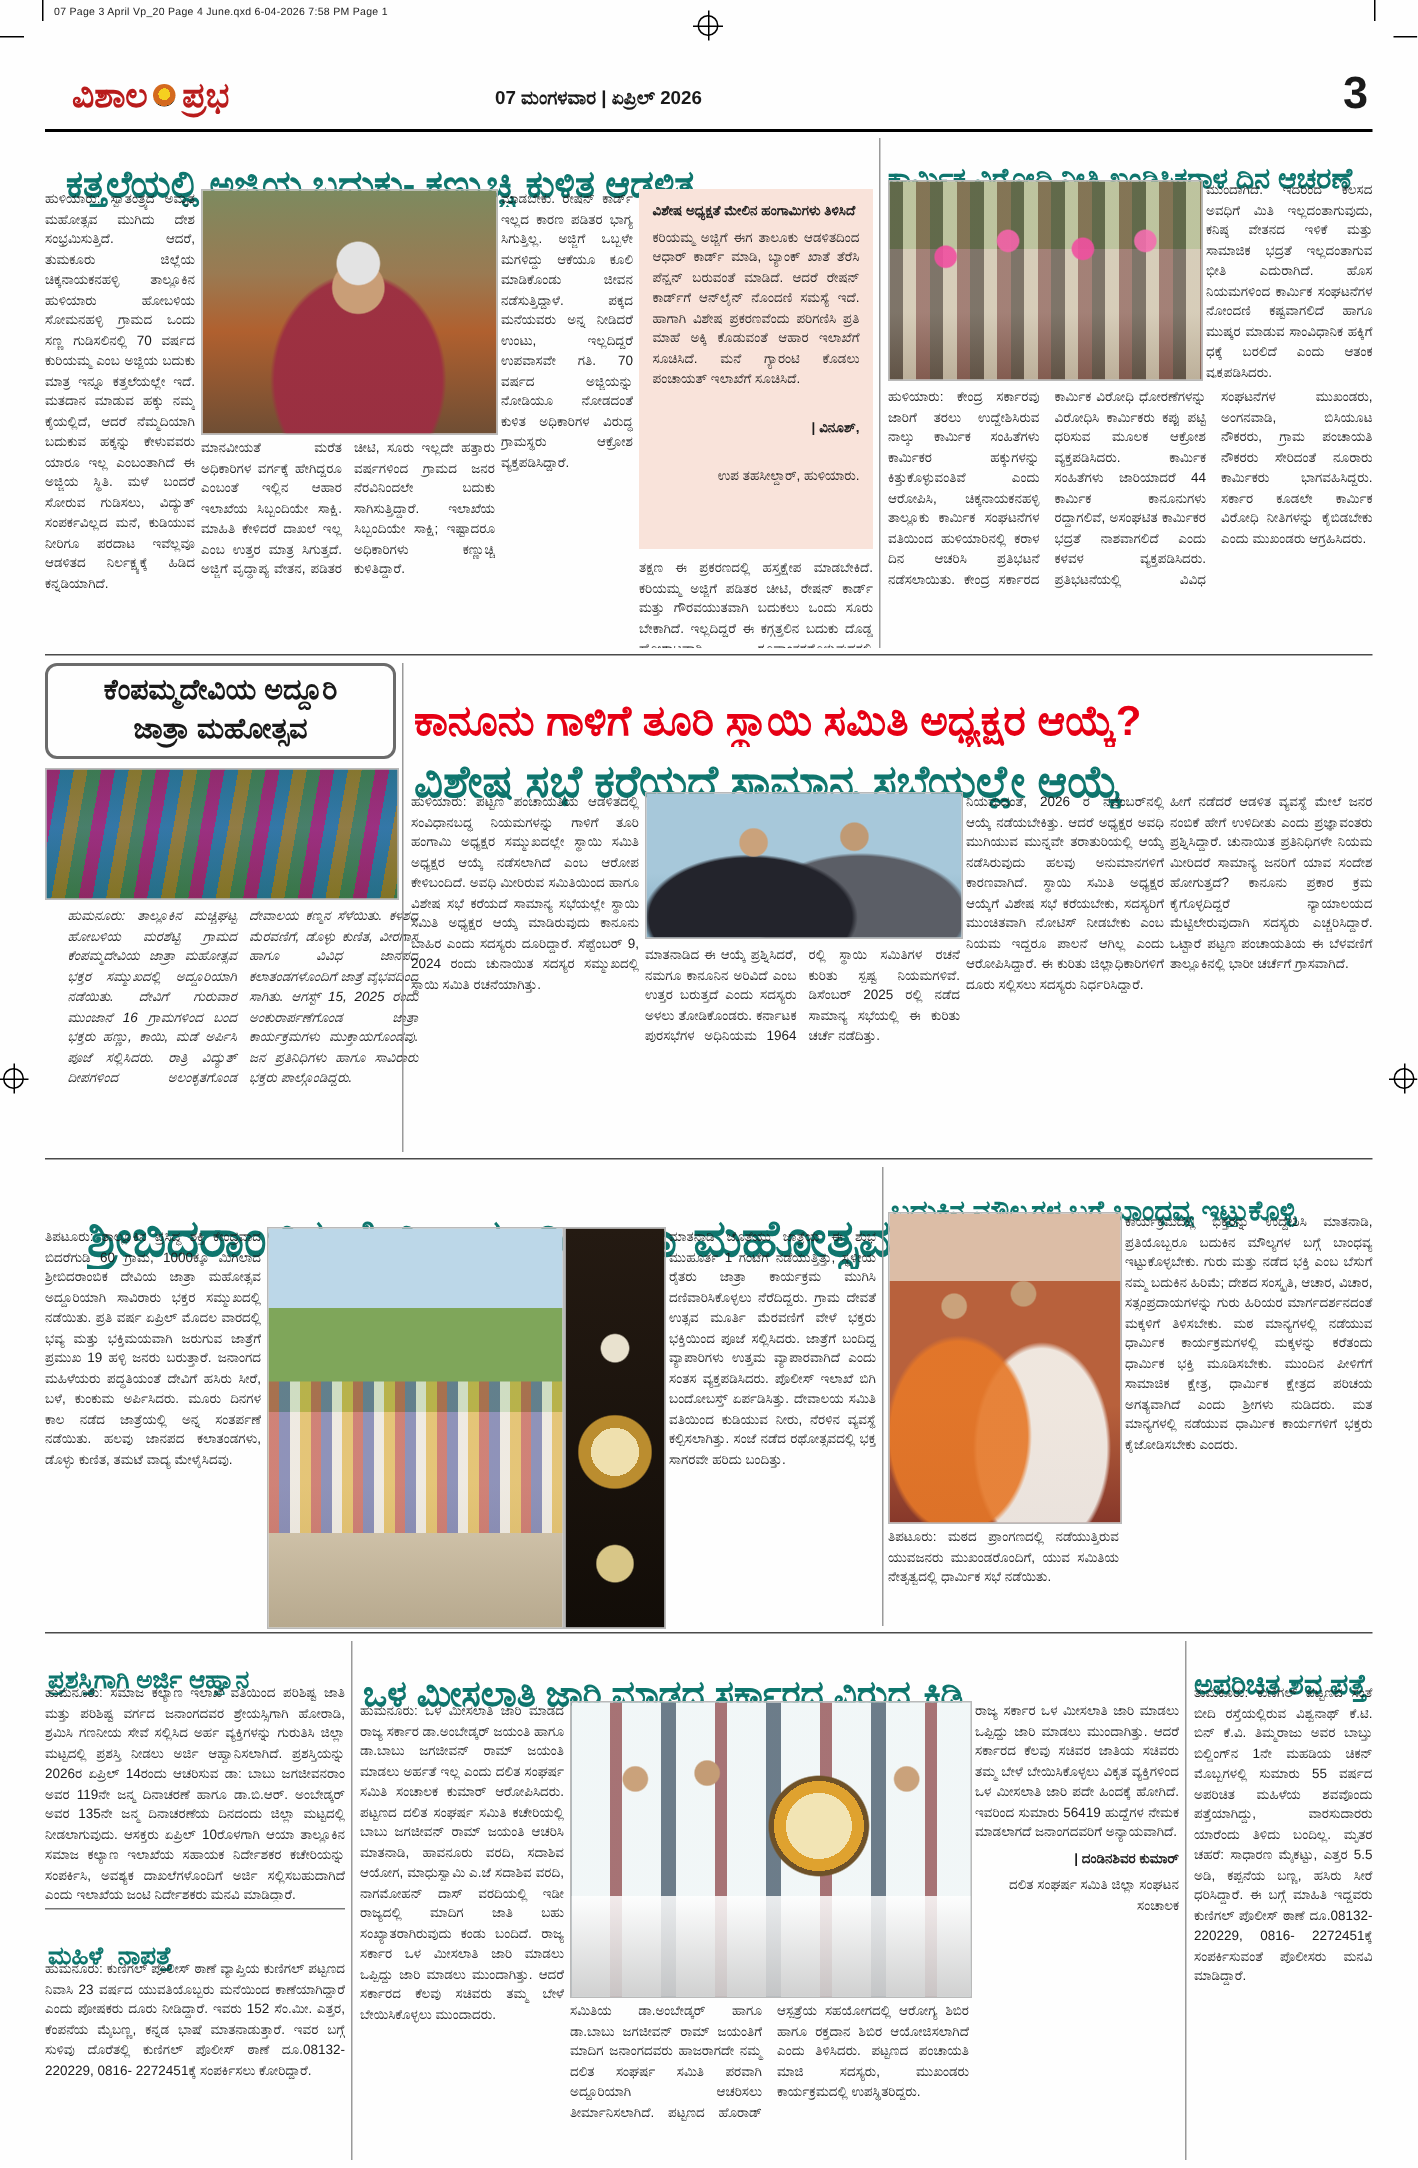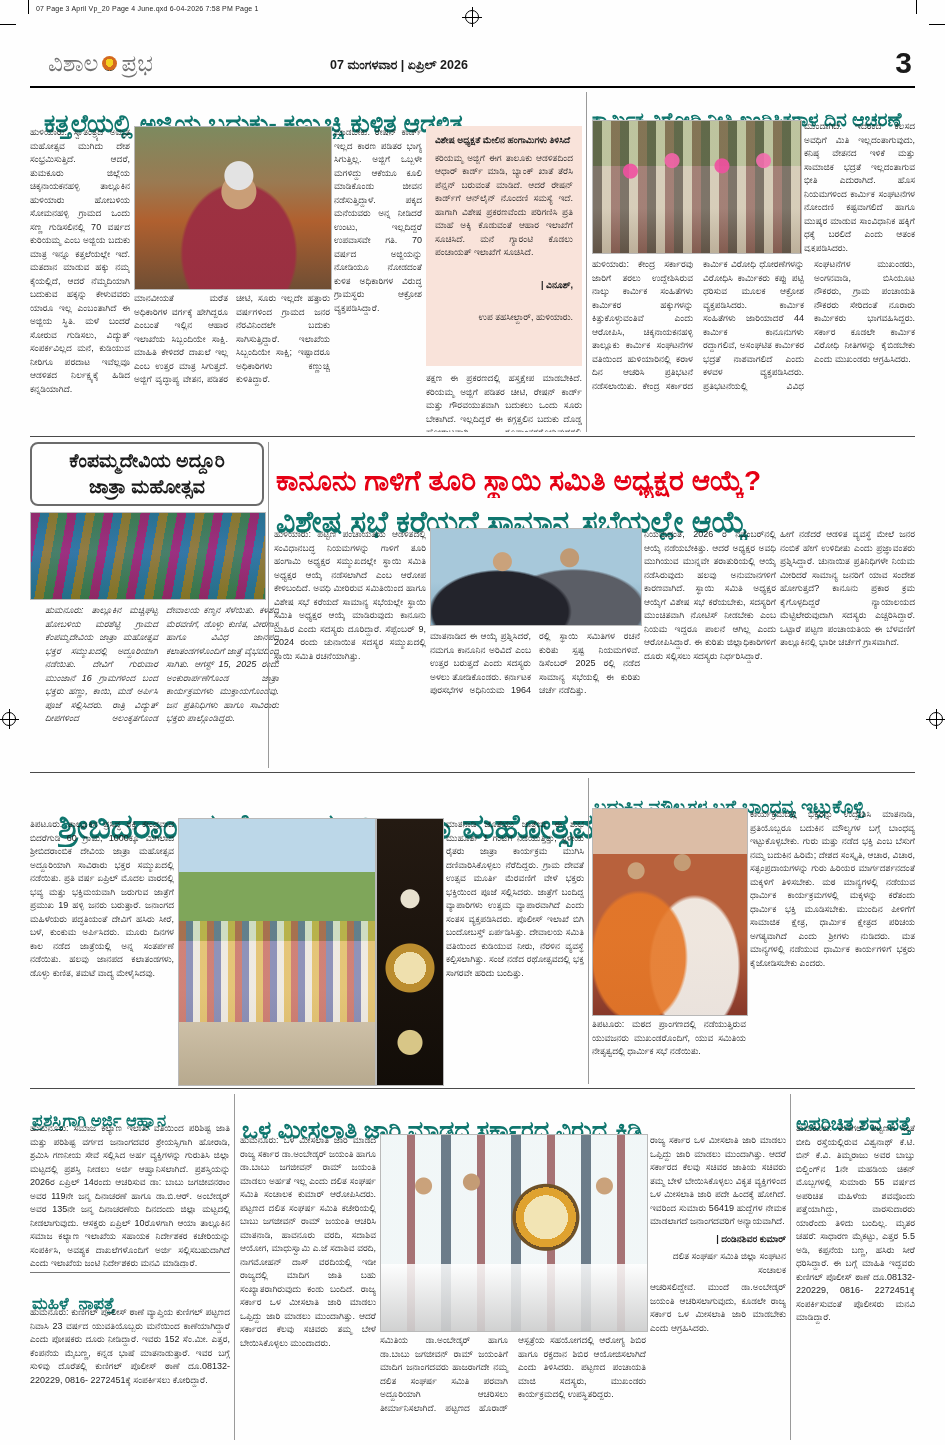--- a/index.html
+++ b/index.html
@@ -57,21 +57,21 @@
     radial-gradient(circle at 16% 26%,#caa27b 0 8px,transparent 9px),
     radial-gradient(circle at 34% 24%,#c49c75 0 8px,transparent 9px),
     radial-gradient(circle at 84% 26%,#caa27b 0 8px,transparent 9px),
     repeating-linear-gradient(90deg,rgba(250,250,250,.85) 0 26px,rgba(150,40,40,.6) 26px 34px,rgba(250,250,250,.85) 34px 60px,rgba(40,40,60,.55) 60px 70px),
     linear-gradient(180deg,#bfe3e8 0 100%);}
   .ph-group-portrait:before{content:"";position:absolute;left:0;right:0;bottom:0;height:34%;
     background:linear-gradient(180deg,rgba(255,255,255,.85),rgba(205,205,205,.9));}
 
   
   #printline{left:36px;top:5px;font-size:7px;color:#222;letter-spacing:.2px;}
-  #logo{left:48px;top:50px;font-size:23px;font-weight:400;color:#737373;display:flex;align-items:center;gap:4px;}
+  #logo{left:48px;top:50px;font-size:23px;font-weight:700;color:#b91c1c;display:flex;align-items:center;gap:4px;}
   #emblem{width:15px;height:15px;border-radius:50%;background:radial-gradient(circle at 50% 45%,#f5d020 0 35%,#d4691e 35% 70%,#3a2a10 70% 100%);display:inline-block;}
   #dateline{left:330px;top:58px;width:290px;text-align:left;font-size:12.5px;font-weight:700;}
   #pageno{left:856px;top:46px;width:56px;text-align:right;font-size:30px;font-weight:800;}
   #mastrule{left:30px;top:86px;width:885px;height:2px;background:#000;position:absolute;}
 
   
   #a1-h{left:44px;top:92px;width:540px;font-size:25px;}
   #a1-c1{left:30px;top:126px;width:100px;height:306px;}
   #a1-photo{left:134px;top:126px;width:196px;height:162px;}
   #a1-under{left:134px;top:292px;width:196px;height:140px;column-count:2;column-gap:8px;}
@@ -232,21 +232,20 @@
   <div class="vr" id="vr-d1"></div>
 
   <article>
     <h2 class="abs hl" id="d2-h">ಒಳ ಮೀಸಲಾತಿ ಜಾರಿ ಮಾಡದ ಸರ್ಕಾರದ ವಿರುದ್ಧ ಕಿಡಿ</h2>
     <div class="abs bt" id="d2-c1">ಹುಮನೂರು: ಒಳ ಮೀಸಲಾತಿ ಜಾರಿ ಮಾಡದ ರಾಜ್ಯ ಸರ್ಕಾರ ಡಾ.ಅಂಬೇಡ್ಕರ್ ಜಯಂತಿ ಹಾಗೂ ಡಾ.ಬಾಬು ಜಗಜೀವನ್ ರಾಮ್ ಜಯಂತಿ ಮಾಡಲು ಅರ್ಹತೆ ಇಲ್ಲ ಎಂದು ದಲಿತ ಸಂಘರ್ಷ ಸಮಿತಿ ಸಂಚಾಲಕ ಕುಮಾರ್ ಆರೋಪಿಸಿದರು. ಪಟ್ಟಣದ ದಲಿತ ಸಂಘರ್ಷ ಸಮಿತಿ ಕಚೇರಿಯಲ್ಲಿ ಬಾಬು ಜಗಜೀವನ್ ರಾಮ್ ಜಯಂತಿ ಆಚರಿಸಿ ಮಾತನಾಡಿ, ಹಾವನೂರು ವರದಿ, ಸದಾಶಿವ ಆಯೋಗ, ಮಾಧುಸ್ವಾಮಿ ಎ.ಜೆ ಸದಾಶಿವ ವರದಿ, ನಾಗಮೋಹನ್ ದಾಸ್ ವರದಿಯಲ್ಲಿ ಇಡೀ ರಾಜ್ಯದಲ್ಲಿ ಮಾದಿಗ ಜಾತಿ ಬಹು ಸಂಖ್ಯಾತರಾಗಿರುವುದು ಕಂಡು ಬಂದಿದೆ. ರಾಜ್ಯ ಸರ್ಕಾರ ಒಳ ಮೀಸಲಾತಿ ಜಾರಿ ಮಾಡಲು ಒಪ್ಪಿದ್ದು ಜಾರಿ ಮಾಡಲು ಮುಂದಾಗಿತ್ತು. ಆದರೆ ಸರ್ಕಾರದ ಕೆಲವು ಸಚಿವರು ತಮ್ಮ ಬೇಳೆ ಬೇಯಿಸಿಕೊಳ್ಳಲು ಮುಂದಾದರು.</div>
     <div class="photo ph-group-portrait" id="d2-photo"></div>
     <div class="abs bt" id="d2-cR">
       <div>ರಾಜ್ಯ ಸರ್ಕಾರ ಒಳ ಮೀಸಲಾತಿ ಜಾರಿ ಮಾಡಲು ಒಪ್ಪಿದ್ದು ಜಾರಿ ಮಾಡಲು ಮುಂದಾಗಿತ್ತು. ಆದರೆ ಸರ್ಕಾರದ ಕೆಲವು ಸಚಿವರ ಜಾತಿಯ ಸಚಿವರು ತಮ್ಮ ಬೇಳೆ ಬೇಯಿಸಿಕೊಳ್ಳಲು ವಿಕೃತ ವ್ಯಕ್ತಿಗಳಿಂದ ಒಳ ಮೀಸಲಾತಿ ಜಾರಿ ಪದೇ ಹಿಂದಕ್ಕೆ ಹೋಗಿದೆ. ಇವರಿಂದ ಸುಮಾರು 56419 ಹುದ್ದೆಗಳ ನೇಮಕ ಮಾಡಲಾಗದೆ ಜನಾಂಗದವರಿಗೆ ಅನ್ಯಾಯವಾಗಿದೆ.</div>
       <div class="qa">| ದಂಡಿನಶಿವರ ಕುಮಾರ್</div>
       <div class="qa" style="font-weight:400;">ದಲಿತ ಸಂಘರ್ಷ ಸಮಿತಿ ಜಿಲ್ಲಾ ಸಂಘಟನ ಸಂಚಾಲಕ</div>
-      <div>ಆಚರಿಸಲಿದ್ದೇವೆ. ಮುಂದೆ ಡಾ.ಅಂಬೇಡ್ಕರ್ ಜಯಂತಿ ಆಚರಿಸಲಾಗುವುದು, ಕೂಡಲೇ ರಾಜ್ಯ ಸರ್ಕಾರ ಒಳ ಮೀಸಲಾತಿ ಜಾರಿ ಮಾಡಬೇಕು ಎಂದು ಆಗ್ರಹಿಸಿದರು.</div>
     </div>
     <div class="abs bt" id="d2-below">ಸಮಿತಿಯ ಡಾ.ಅಂಬೇಡ್ಕರ್ ಹಾಗೂ ಡಾ.ಬಾಬು ಜಗಜೀವನ್ ರಾಮ್ ಜಯಂತಿಗೆ ಮಾದಿಗ ಜನಾಂಗದವರು ಹಾಜರಾಗದೇ ನಮ್ಮ ದಲಿತ ಸಂಘರ್ಷ ಸಮಿತಿ ಪರವಾಗಿ ಅದ್ದೂರಿಯಾಗಿ ಆಚರಿಸಲು ತೀರ್ಮಾನಿಸಲಾಗಿದೆ. ಪಟ್ಟಣದ ಹೊರಾಡ್ ಆಸ್ಪತ್ರೆಯ ಸಹಯೋಗದಲ್ಲಿ ಆರೋಗ್ಯ ಶಿಬಿರ ಹಾಗೂ ರಕ್ತದಾನ ಶಿಬಿರ ಆಯೋಜಿಸಲಾಗಿದೆ ಎಂದು ತಿಳಿಸಿದರು. ಪಟ್ಟಣದ ಪಂಚಾಯತಿ ಮಾಜಿ ಸದಸ್ಯರು, ಮುಖಂಡರು ಕಾರ್ಯಕ್ರಮದಲ್ಲಿ ಉಪಸ್ಥಿತರಿದ್ದರು.</div>
   </article>
   <div class="vr" id="vr-d2"></div>
 
   <article>
     <h3 class="abs hl" id="d3-h">ಅಪರಿಚಿತ ಶವ ಪತ್ತೆ</h3>
     <div class="abs bt" id="d3-b">ತುಮಕೂರು: ಕುಣಿಗಲ್ ಪಟ್ಟಣದ ಸಂತೆ ಬೀದಿ ರಸ್ತೆಯಲ್ಲಿರುವ ವಿಶ್ವನಾಥ್ ಕೆ.ಟಿ. ಬಿನ್ ಕೆ.ವಿ. ತಿಮ್ಮರಾಜು ಅವರ ಬಾಬ್ತು ಬಿಲ್ಡಿಂಗ್‌ನ 1ನೇ ಮಹಡಿಯ ಚಿಕನ್ ಮೊಬ್ಬಗಳಲ್ಲಿ ಸುಮಾರು 55 ವರ್ಷದ ಅಪರಿಚಿತ ಮಹಿಳೆಯ ಶವವೊಂದು ಪತ್ತೆಯಾಗಿದ್ದು, ವಾರಸುದಾರರು ಯಾರೆಂದು ತಿಳಿದು ಬಂದಿಲ್ಲ. ಮೃತರ ಚಹರೆ: ಸಾಧಾರಣ ಮೈಕಟ್ಟು, ಎತ್ತರ 5.5 ಅಡಿ, ಕಪ್ಪನೆಯ ಬಣ್ಣ, ಹಸಿರು ಸೀರೆ ಧರಿಸಿದ್ದಾರೆ. ಈ ಬಗ್ಗೆ ಮಾಹಿತಿ ಇದ್ದವರು ಕುಣಿಗಲ್ ಪೊಲೀಸ್ ಠಾಣೆ ದೂ.08132- 220229, 0816- 2272451ಕ್ಕೆ ಸಂಪರ್ಕಿಸುವಂತೆ ಪೊಲೀಸರು ಮನವಿ ಮಾಡಿದ್ದಾರೆ.</div>
   </article>
 

